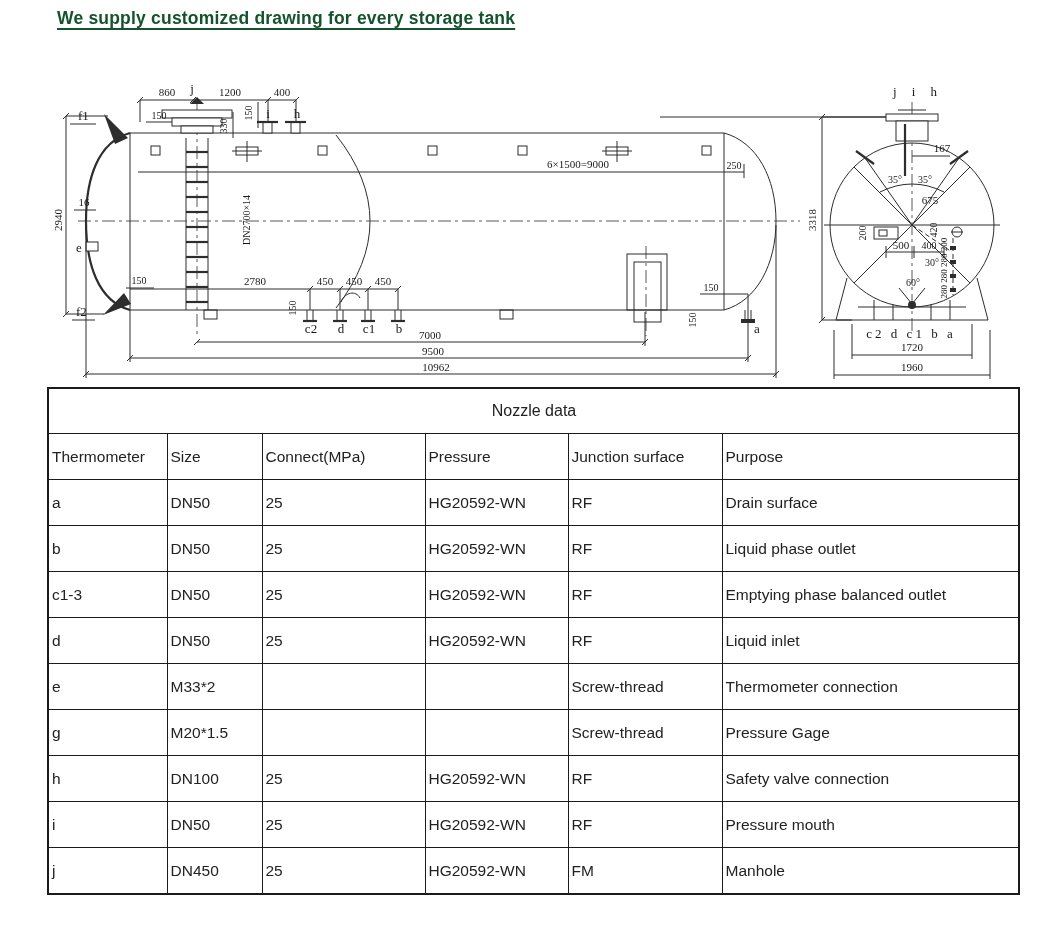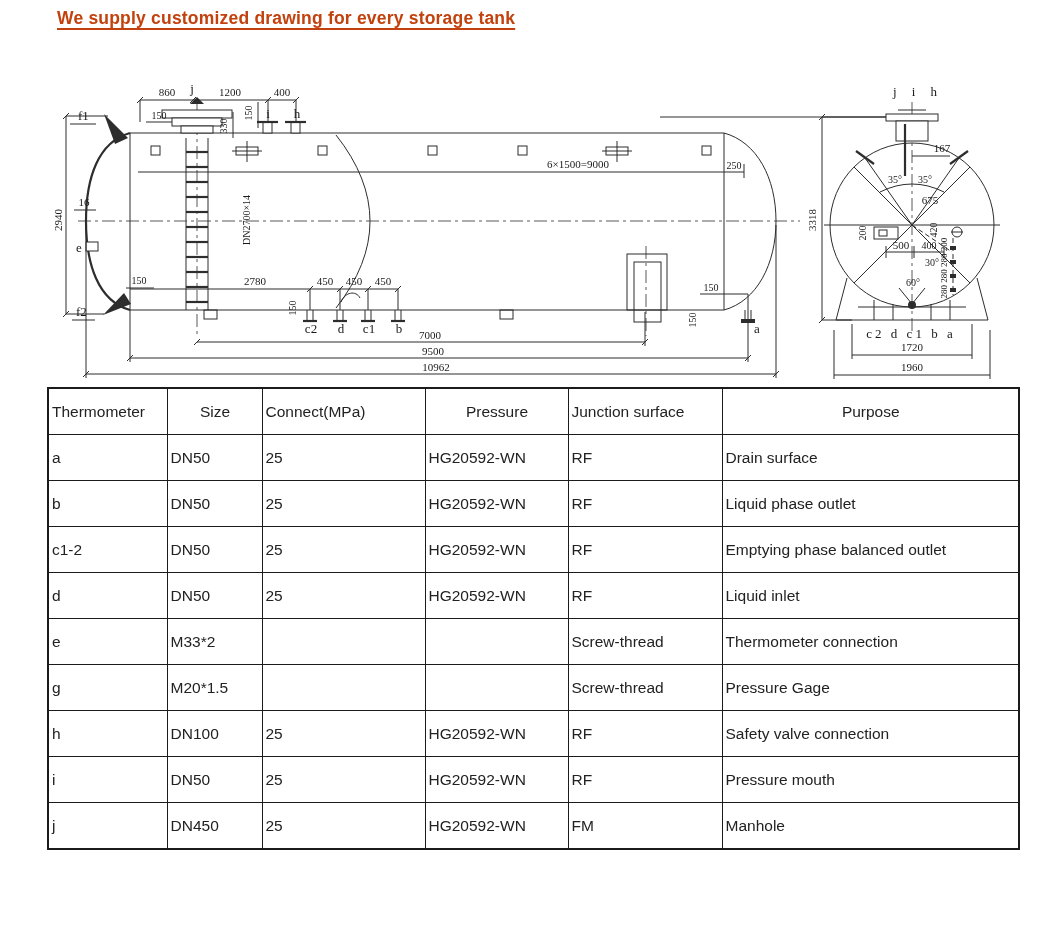--- a/index.html
+++ b/index.html
@@ -1,35 +1,35 @@
 <!DOCTYPE html>
 <html><head>
 <meta charset="utf-8">
 <style>
   html,body{margin:0;padding:0;background:#ffffff;width:1064px;height:938px;overflow:hidden;
             font-family:"Liberation Sans",sans-serif;}
   #page{position:relative;width:1064px;height:938px;background:#fff;}
-  #title{position:absolute;left:57px;top:8px;font-size:17.5px;font-weight:700;color:#c2410c;
+  #title{position:absolute;left:57px;top:8px;font-size:17.5px;font-weight:700;color:#14532d;
          text-decoration:underline;text-decoration-thickness:2px;text-underline-offset:4px;
          letter-spacing:.2px;white-space:nowrap;}
   #drawing{position:absolute;left:0;top:80px;width:1064px;height:306px;}
   svg text{font-family:"Liberation Serif",serif;fill:#1a1a1a;}
   .t9{font-size:9px}.t10{font-size:10px}.t11{font-size:11px}.t13{font-size:13px;}
   .mid{text-anchor:middle}
   .ln{stroke:#2d2d2d;fill:none;stroke-width:1}
   .ln2{stroke:#2d2d2d;fill:none;stroke-width:2.2}
   .cl{stroke:#2d2d2d;fill:none;stroke-width:.8;stroke-dasharray:13 4 3 4}
   .fill{fill:#2d2d2d;stroke:none}
   .wt{fill:#fff;stroke:#2d2d2d;stroke-width:1}
   #tablewrap{position:absolute;left:47px;top:387px;width:971px;}
   table{border-collapse:collapse;width:971px;table-layout:fixed;border:2px solid #1b1b1b;}
   td{border:1.4px solid #1b1b1b;font-size:15.5px;color:#222;height:45px;padding:0 2px 0 3px;
      vertical-align:middle;overflow:hidden;white-space:nowrap;}
   tr.cap td{height:44px;text-align:center;font-size:16px;}
-  td.ctr{text-align:center;}
+  td.ctr{}
 </style>
 </head>
 <body>
 
 <div id="page">
 
   <div id="title">We supply customized drawing for every storage tank</div>
 
   <svg id="drawing" viewBox="0 0 1064 306">
 
@@ -310,20 +310,23 @@
     <table>
       <colgroup>
         <col style="width:119px">
           <col style="width:95px">
           <col style="width:163px">
         <col style="width:143px">
           <col style="width:154px">
           <col style="width:297px">
       </colgroup>
       <tbody>
+          <tr class="cap">
+        <td colspan="6">Nozzle data</td>
+      </tr>
       <tr>
         <td>Thermometer</td>
         <td class="ctr">Size</td>
         <td>Connect(MPa)</td>
         <td class="ctr">Pressure</td>
         <td>Junction surface</td>
         <td class="ctr">Purpose</td>
       </tr>
       <tr>
         <td>a</td>
@@ -335,21 +338,21 @@
       </tr>
       <tr>
         <td>b</td>
         <td>DN50</td>
         <td>25</td>
         <td>HG20592-WN</td>
         <td>RF</td>
         <td>Liquid phase outlet</td>
       </tr>
       <tr>
-        <td>c1-2</td>
+        <td>c1-3</td>
         <td>DN50</td>
         <td>25</td>
         <td>HG20592-WN</td>
         <td>RF</td>
         <td>Emptying phase balanced outlet</td>
       </tr>
       <tr>
         <td>d</td>
         <td>DN50</td>
         <td>25</td>

